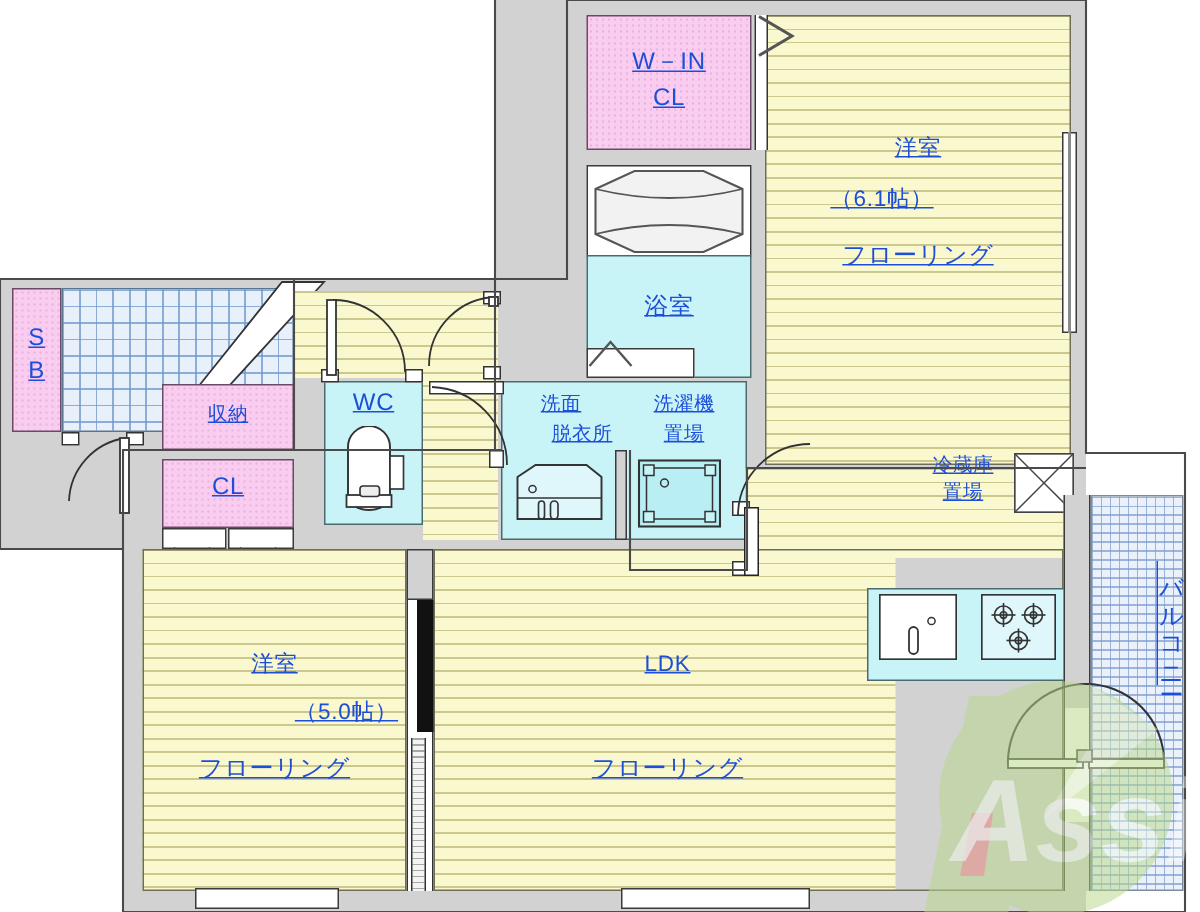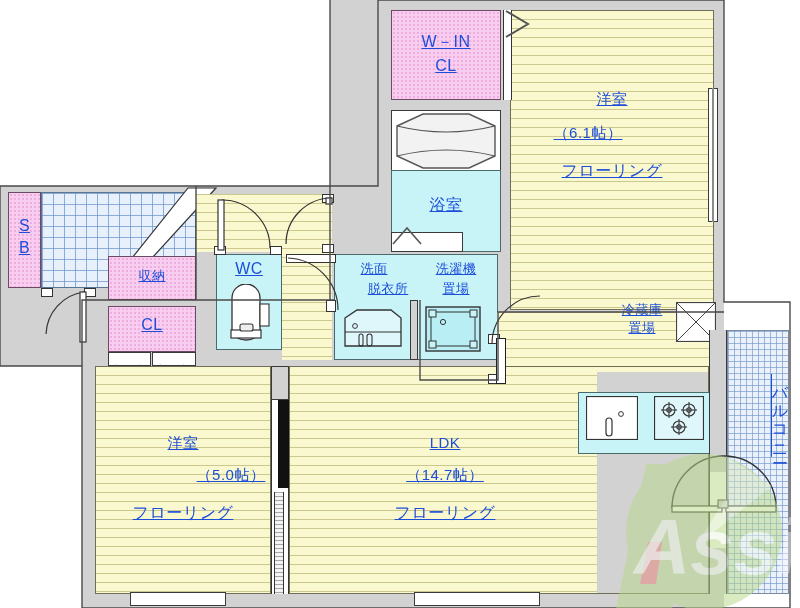--- a/index.html
+++ b/index.html
@@ -194,21 +194,20 @@
   <div class="ab floor-wood-nb" style="left:95px;top:366px;width:176px;height:228px;"></div>
   <div class="ab" style="left:95px;top:366px;width:176px;height:228px;border:1px solid #6f6f58;"></div>
   <div class="lbl lbl-big" style="left:95px;top:434px;width:176px;">洋室</div>
   <div class="lbl lbl-big" style="left:95px;top:466px;width:176px;margin-left:48px;">（5.0帖）</div>
   <div class="lbl lbl-mid" style="left:95px;top:504px;width:176px;">フローリング</div>
 
   <div class="ab floor-wood-nb" style="left:289px;top:366px;width:308px;height:228px;"></div>
   <div class="ab floor-wood-nb" style="left:497px;top:312px;width:212px;height:60px;"></div>
   <div class="ab" style="left:289px;top:366px;width:420px;height:228px;border:1px solid #6f6f58;"></div>
   <div class="lbl lbl-big" style="left:330px;top:434px;width:230px;">LDK</div>
-  <div class="lbl lbl-big" style="left:330px;top:466px;width:230px;">（14.7帖）</div>
   <div class="lbl lbl-mid" style="left:330px;top:504px;width:230px;">フローリング</div>
 
   <div class="ab" style="left:271px;top:366px;width:18px;height:228px;background:#ffffff;border-left:1px solid #333;border-right:1px solid #333;"></div>
   <div class="ab leaf-dark" style="left:278px;top:400px;width:11px;height:88px;"></div>
   <div class="ab" style="left:274px;top:492px;width:10px;height:102px;background:#f4f4f4;
               background-image:repeating-linear-gradient(to bottom, rgba(90,90,90,.5) 0 1px, rgba(0,0,0,0) 1px 4px);
               border-left:1px solid #333;border-right:1px solid #333;"></div>
   <div class="ab" style="left:271px;top:366px;width:18px;height:34px;background:#d2d2d2;border:1px solid #3a3a3a;"></div>
 
   <div class="lbl lbl-sm lbl-stack" style="left:608px;top:303px;width:68px;">冷蔵庫</div>

